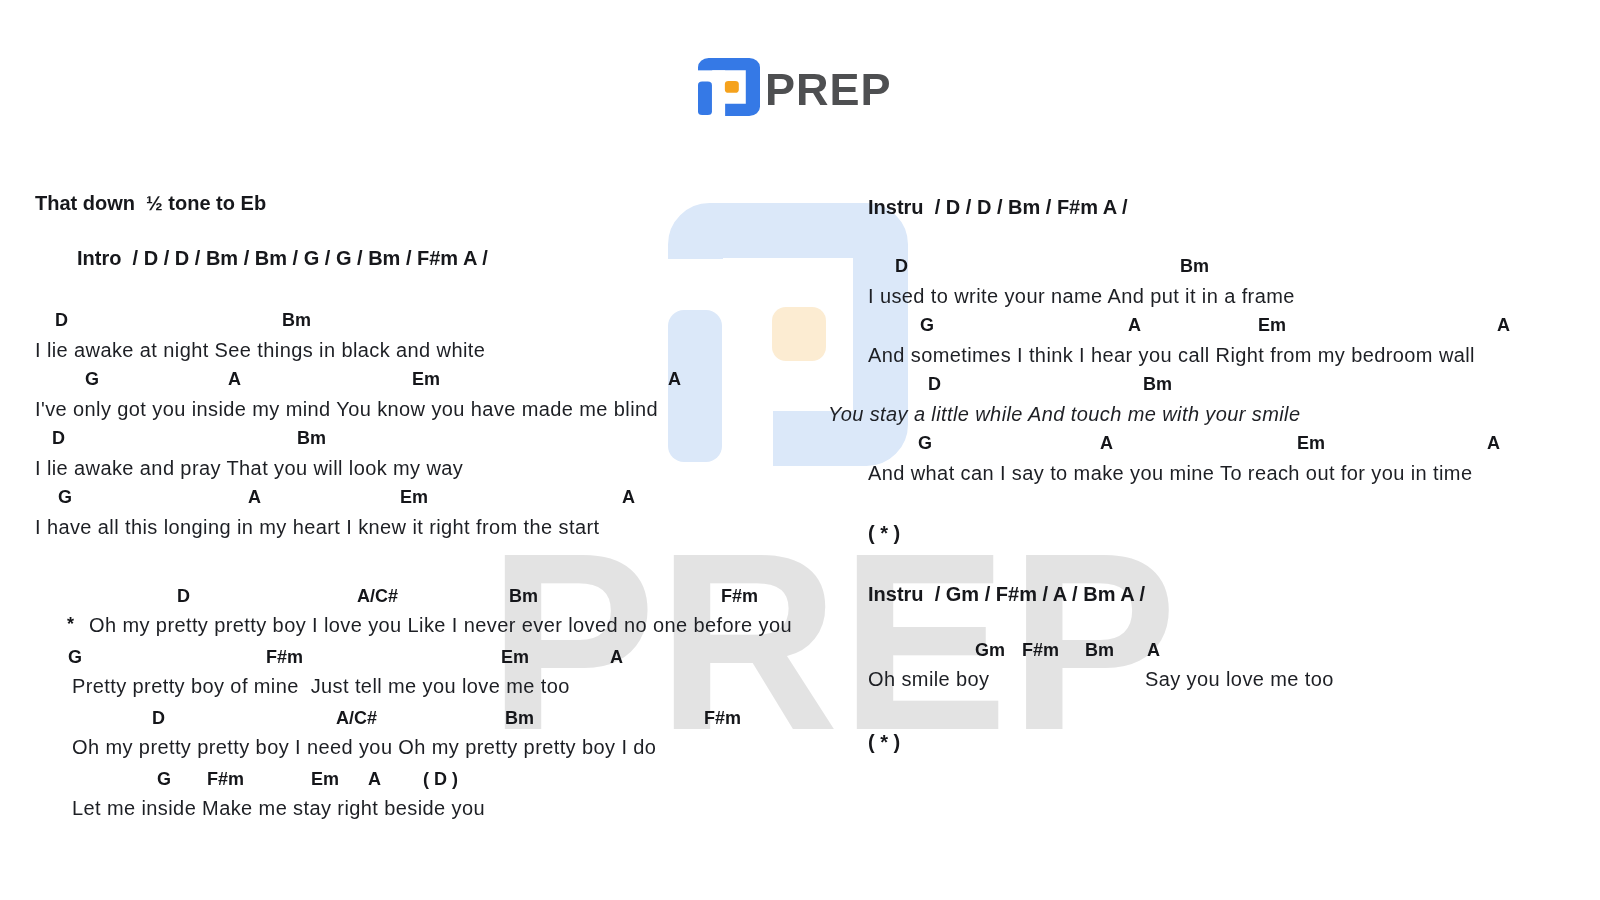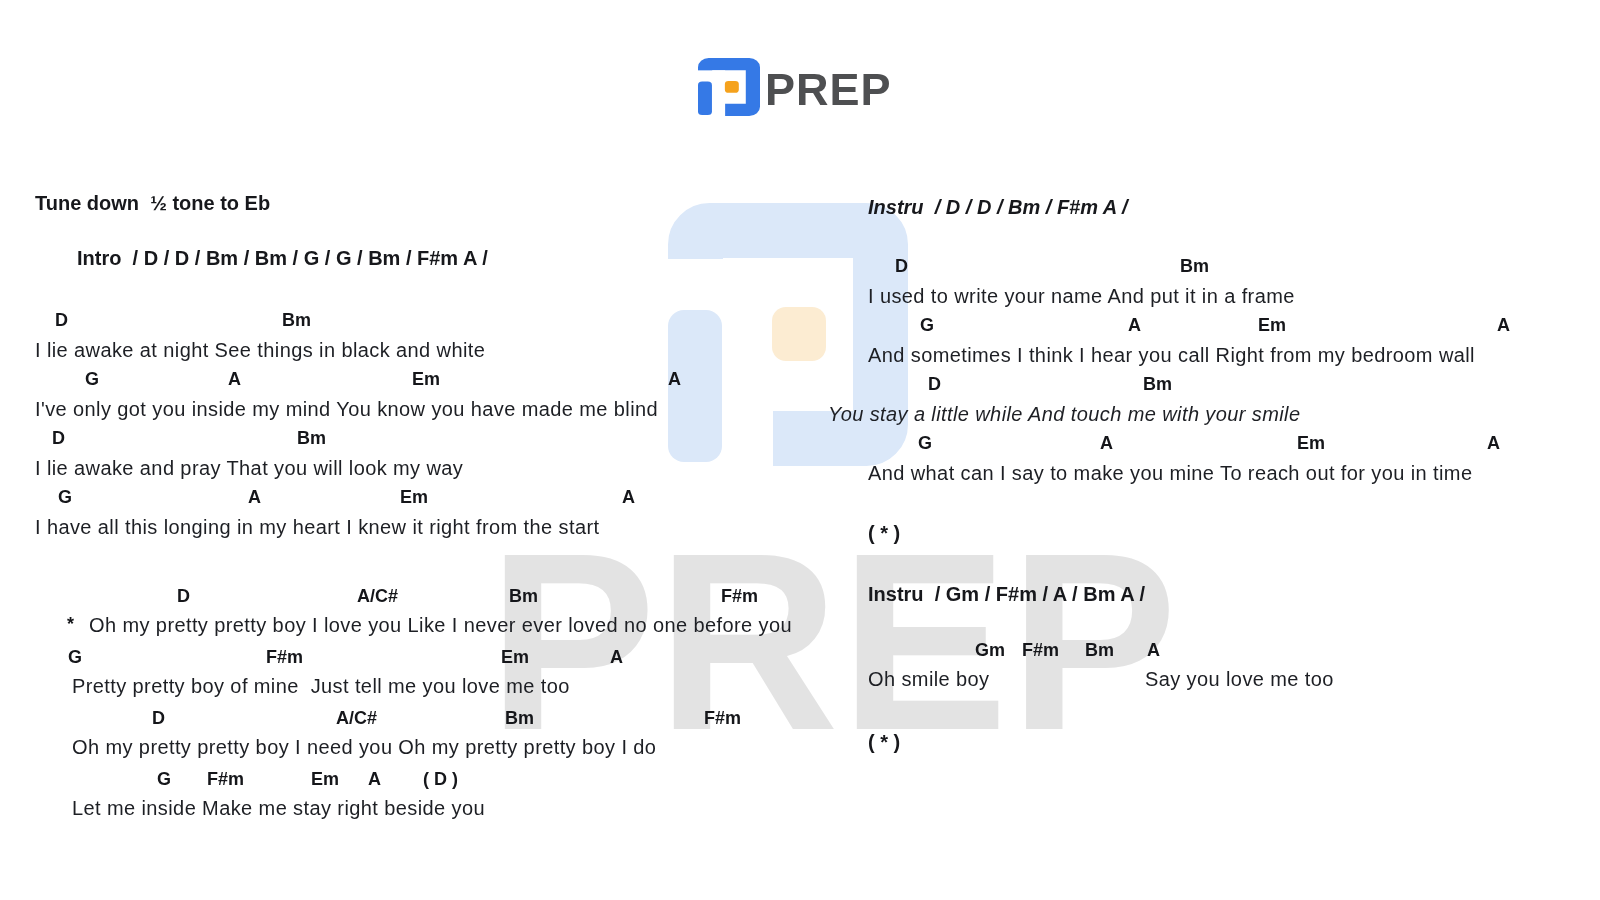--- a/index.html
+++ b/index.html
@@ -59,21 +59,21 @@
     <span class="brand-icon">
       <svg viewBox="0 0 240 263" width="62" height="58" preserveAspectRatio="none">
           <use href="#prep-mark"></use>
         </svg>
     </span>
     <span class="brand-name">PREP</span>
   </header>
 
   <div id="sheet">
       <div class="row" style="top: 192px;">
-        <span class="seg label" style="left: 35px;">Tune down  ½ tone to Eb</span>
+        <span class="seg label" style="left: 35px;">That down  ½ tone to Eb</span>
       </div>
       <div class="row" style="top: 247px; margin-left: 42px;">
         <span class="seg label" style="left: 35px;">Intro  / D / D / Bm / Bm / G / G / Bm / F#m A /</span>
       </div>
       <div class="row" style="top: 310px;">
         <span class="seg chords" style="left: 55px;">D</span>
         <span class="seg chords" style="left: 282px;">Bm</span>
       </div>
       <div class="row" style="top: 339px;">
         <span class="seg lyric" style="left: 35px;">I lie awake at night See things in black and white</span>
@@ -134,21 +134,21 @@
       <div class="row" style="top: 769px;">
         <span class="seg chords" style="left: 157px;">G</span>
         <span class="seg chords" style="left: 207px;">F#m</span>
         <span class="seg chords" style="left: 311px;">Em</span>
         <span class="seg chords" style="left: 368px;">A</span>
         <span class="seg chords" style="left: 423px;">( D )</span>
       </div>
       <div class="row" style="top: 797px;">
         <span class="seg lyric" style="left: 72px;">Let me inside Make me stay right beside you</span>
       </div>
-      <div class="row" style="top: 196px; font-style: italic;">
+      <div class="row" style="top: 196px;">
         <span class="seg label" style="left: 868px;">Instru  / D / D / Bm / F#m A /</span>
       </div>
       <div class="row" style="top: 256px;">
         <span class="seg chords" style="left: 895px;">D</span>
         <span class="seg chords" style="left: 1180px;">Bm</span>
       </div>
       <div class="row" style="top: 285px;">
         <span class="seg lyric" style="left: 868px;">I used to write your name And put it in a frame</span>
       </div>
       <div class="row" style="top: 315px;">

